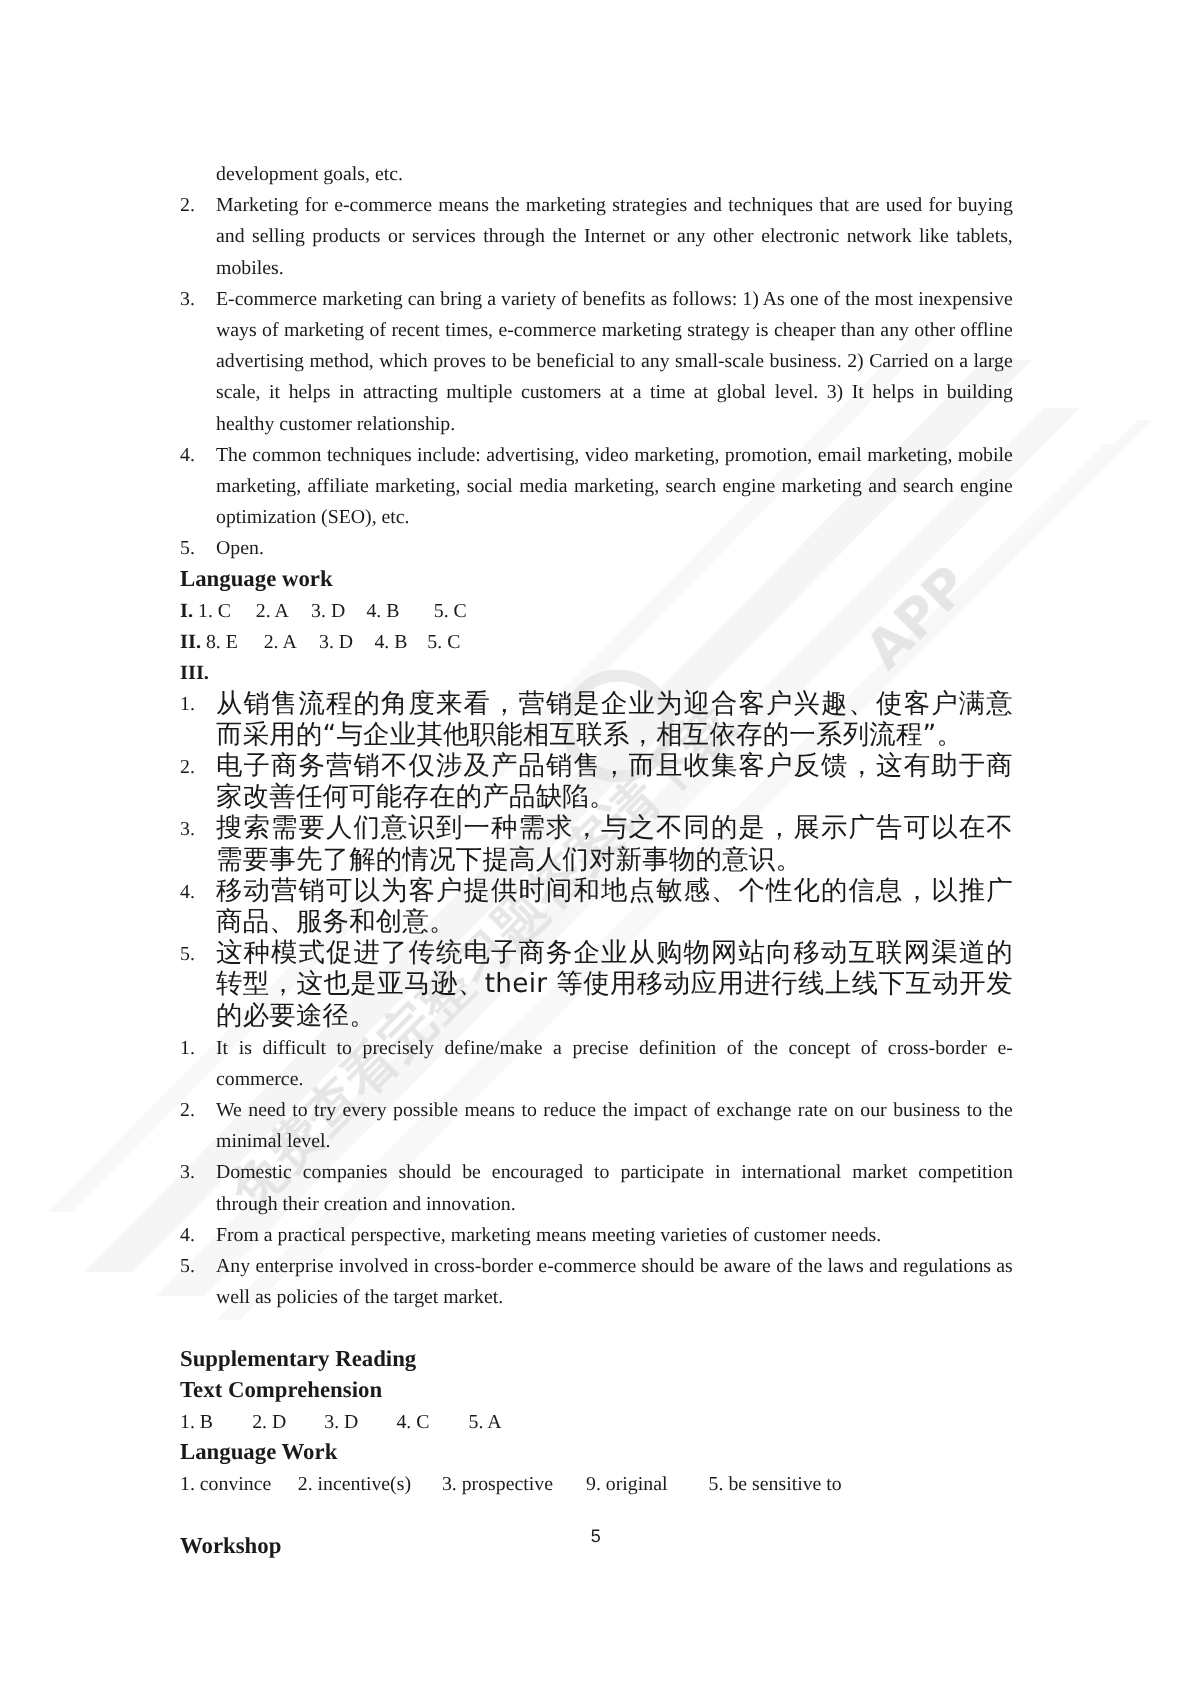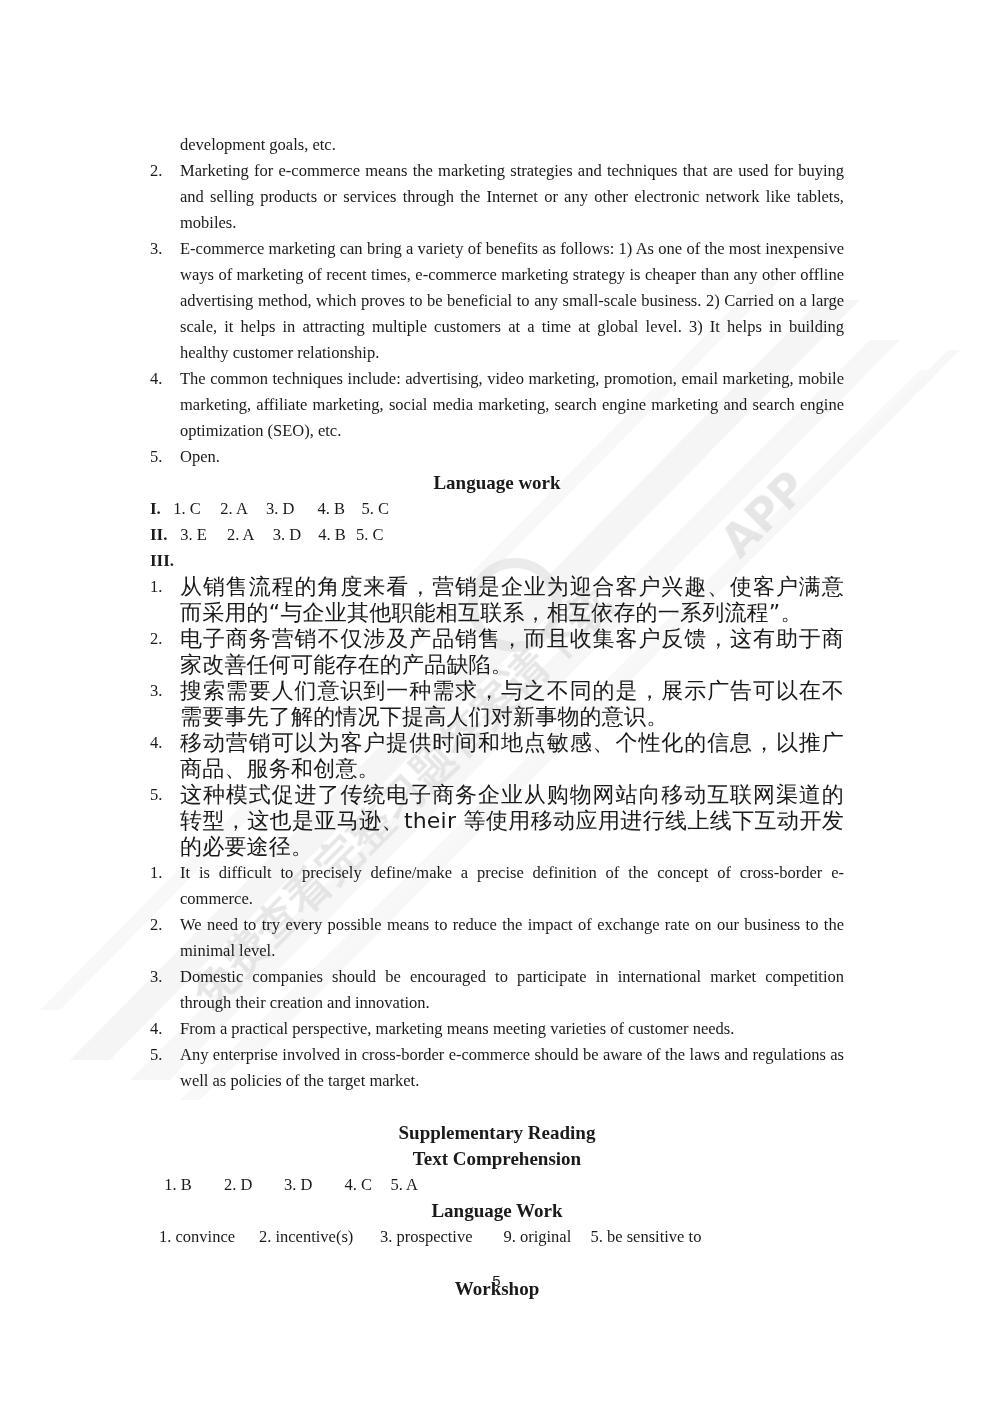--- a/index.html
+++ b/index.html
@@ -49,29 +49,27 @@
     }
     .cn .txt {
       font-family: "DejaVu Sans", sans-serif;
       font-size: 22px;
       letter-spacing: 0.2px;
     }
     .h {
       font-weight: bold;
       font-size: 19px;
       line-height: 26px;
-      text-align: center;
     }
     .roman {
       font-weight: bold;
       font-size: 17px;
     }
     .answers span.a {
       display: inline-block;
-      text-align: center;
     }
     .gap { height: 26px; }
     .page-number {
       position: absolute;
       left: 0;
       width: 993px;
       top: 1272px;
       text-align: center;
       font-family: "Liberation Sans", sans-serif;
       font-size: 15px;
@@ -125,21 +123,21 @@
     <span class="roman">I.</span>
     <span class="a" style="width:44px">1. C</span>
     <span class="a" style="width:42px">2. A</span>
     <span class="a" style="width:42px">3. D</span>
     <span class="a" style="width:52px">4. B</span>
     <span class="a">5. C</span>
   </div>
 
   <div class="answers">
     <span class="roman">II.</span>
-    <span class="a" style="width:44px">3. E</span>
+    <span class="a" style="width:44px">8. E</span>
     <span class="a" style="width:42px">2. A</span>
     <span class="a" style="width:42px">3. D</span>
     <span class="a" style="width:40px">4. B</span>
     <span class="a">5. C</span>
   </div>
 
   <div class="roman">III.</div>
 
   <div class="cn">
     <div class="item">

